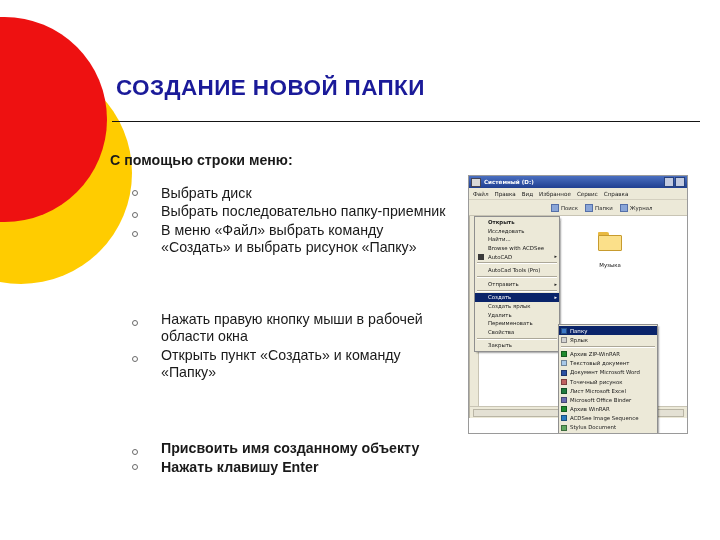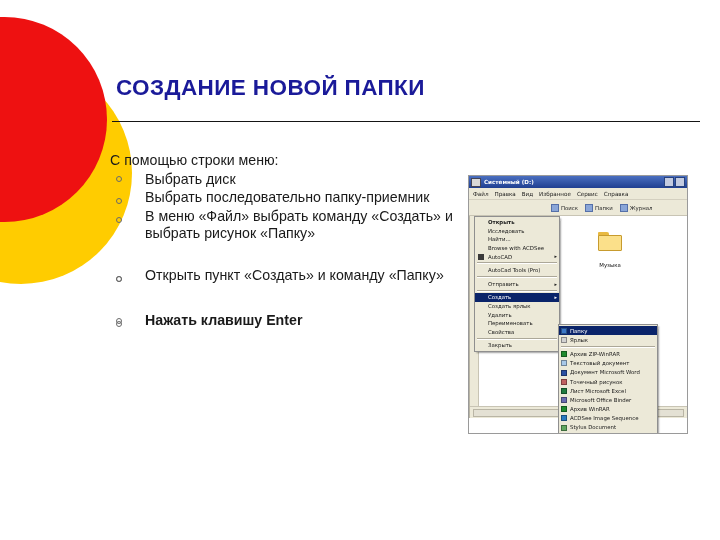--- a/index.html
+++ b/index.html
@@ -47,26 +47,26 @@
   }
 
   
   #body-col {
     position: absolute;
     left: 110px; top: 152px;
     width: 352px;
   }
   .section-heading {
     font-size: 14.2px;
-    font-weight: normal;
+    font-weight: bold;
     color: #1A1A1A;
     line-height: 1.18;
     margin: 0 0 2px 0;
   }
-  ul.bullets { list-style: none; margin: 0; padding: 0; }
+  ul.bullets { list-style: none; margin: 16px; padding: 0; }
   ul.bullets li {
     position: relative;
     padding-left: 35px;
     font-size: 14.2px;
     color: #1A1A1A;
     line-height: 1.235;
     margin-bottom: 1px;
   }
   ul.bullets li .bullet-mark {
     position: absolute;
@@ -309,32 +309,34 @@
         <span class="bullet-mark"></span>
         <span>В меню «Файл» выбрать команду «Создать» и выбрать рисунок «Папку»</span>
       </li>
     </ul>
 
     <div class="gap-md"></div>
 
     <ul class="bullets">
       <li class="multi">
         <span class="bullet-mark"></span>
+        <span>Нажать правую кнопку мыши в рабочей области окна</span>
       </li>
       <li class="multi">
         <span class="bullet-mark"></span>
         <span>Открыть пункт «Создать» и команду «Папку»</span>
       </li>
     </ul>
 
     <div class="gap-lg"></div>
 
     <ul class="bullets">
       <li class="multi bold">
         <span class="bullet-mark"></span>
+        <span>Присвоить имя созданному объекту</span>
       </li>
       <li class="bold">
         <span class="bullet-mark"></span>
         <span>Нажать клавишу Enter</span>
       </li>
     </ul>
   </div>
 
   <div id="explorer-shot">
 

